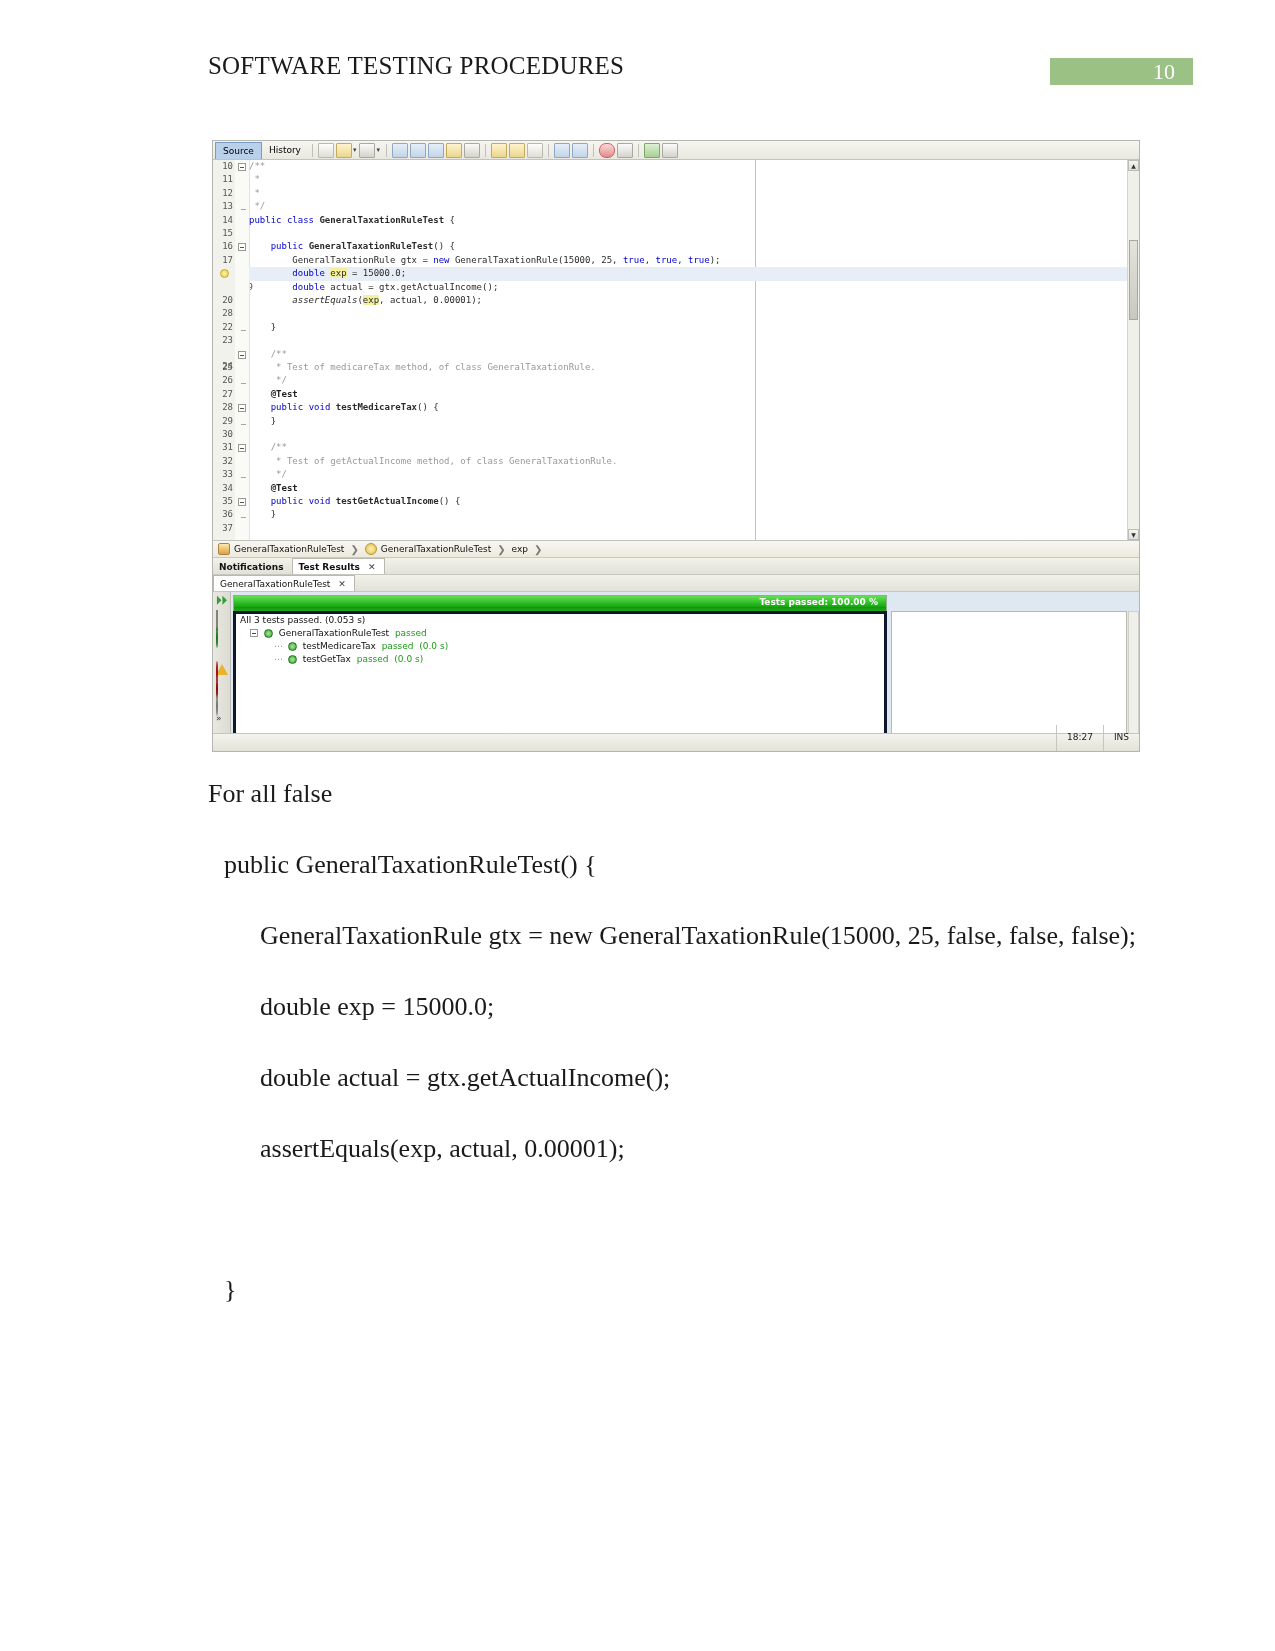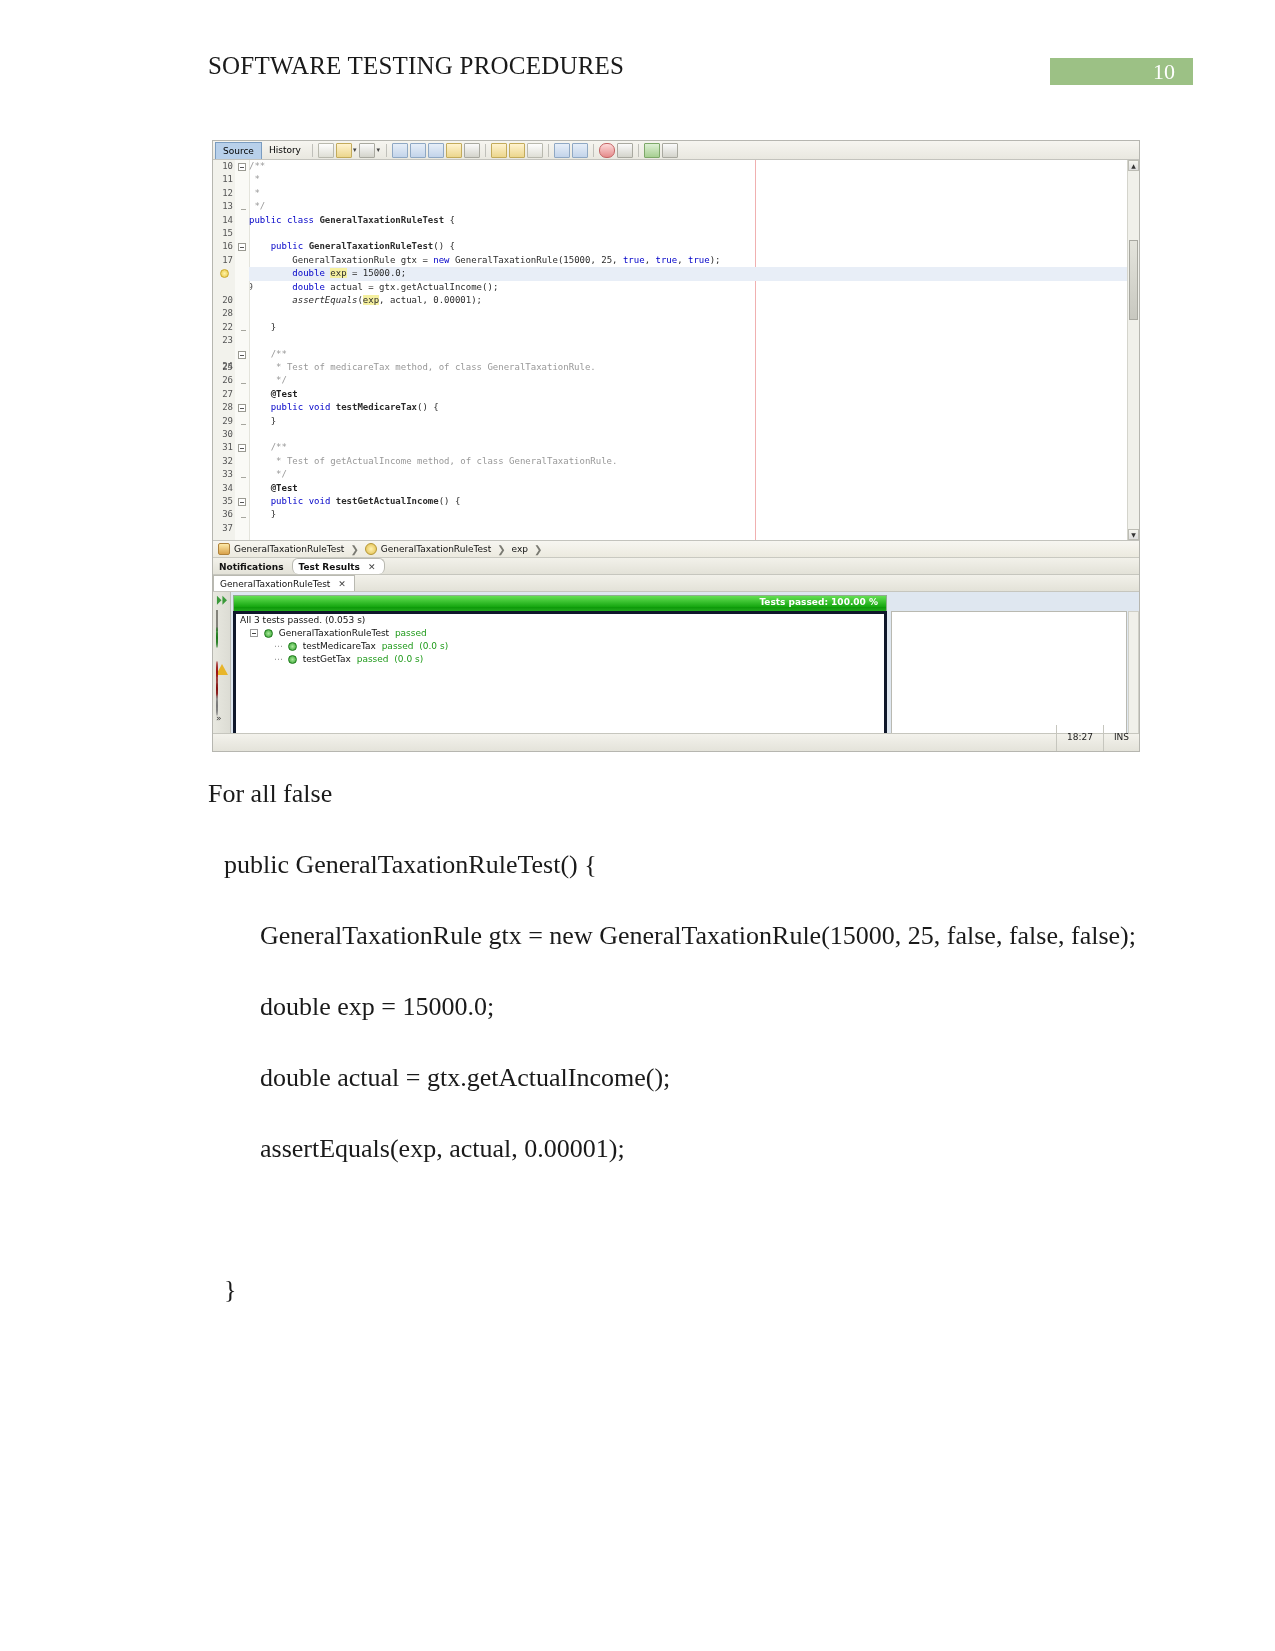--- a/index.html
+++ b/index.html
@@ -269,21 +269,20 @@
     display: flex;
     align-items: flex-end;
     font-size: 9px;
     font-family: "DejaVu Sans", sans-serif;
     font-weight: bold;
     color: #111;
   }
   .tabstrip .tab {
     padding: 2px 8px 1px 6px;
     line-height: 12px;
-    border-radius: 6px;
   }
   .tabstrip .tab.active {
     background: #ffffff;
     border-left: 1px solid #b9b9b1;
     border-right: 1px solid #b9b9b1;
     border-top: 1px solid #b9b9b1;
   }
   .tab-x { color: #444; margin-left: 5px; font-weight: normal; }
 
   .subtabstrip {

